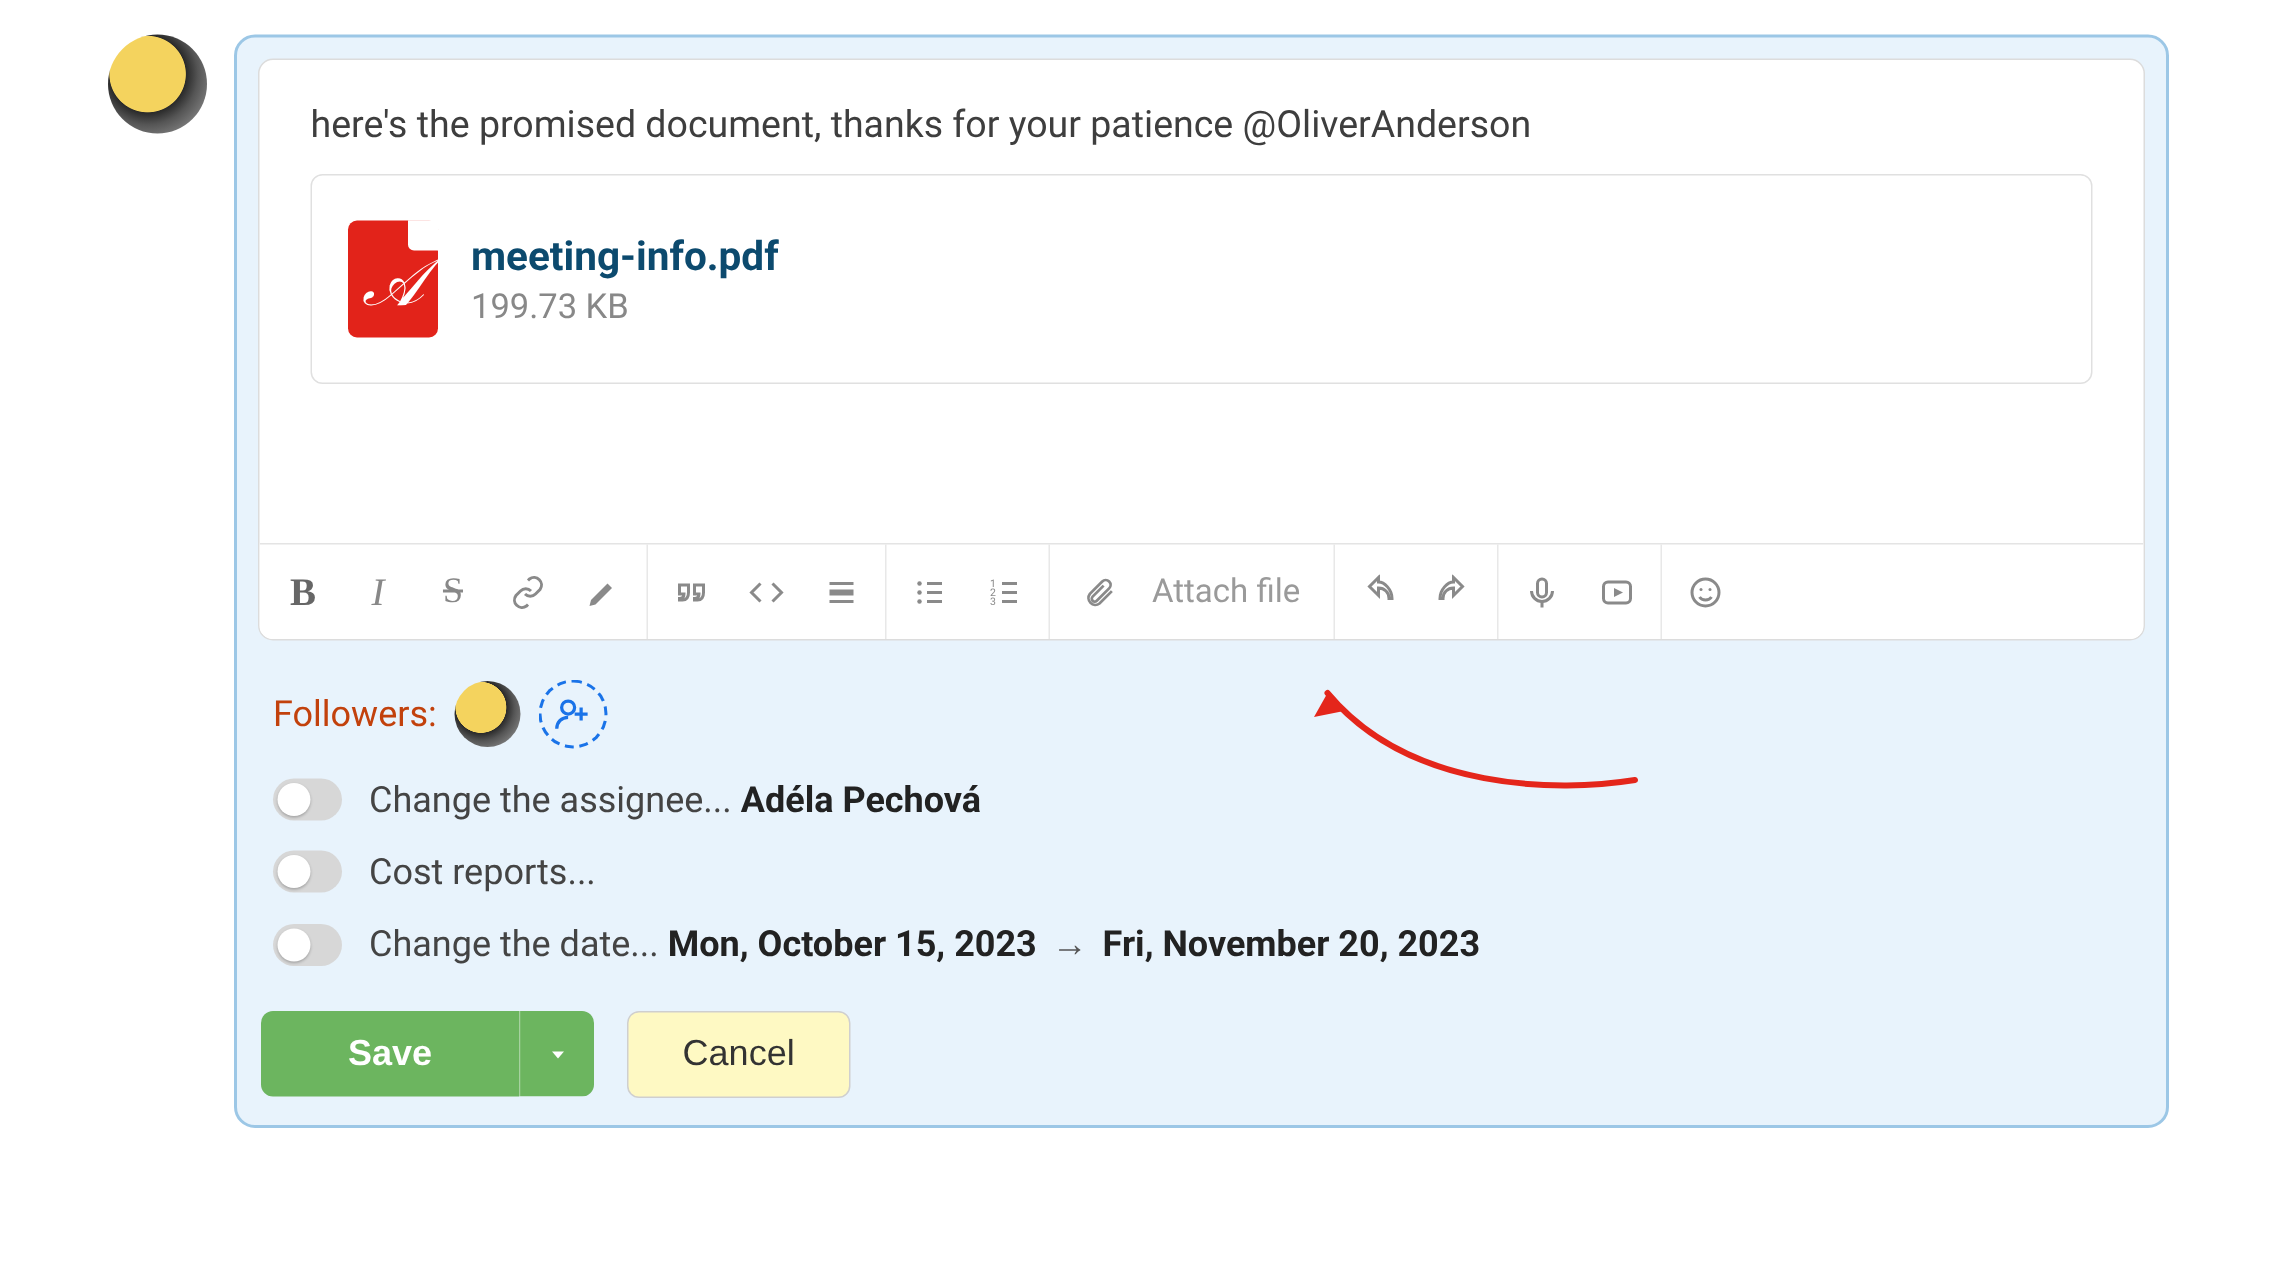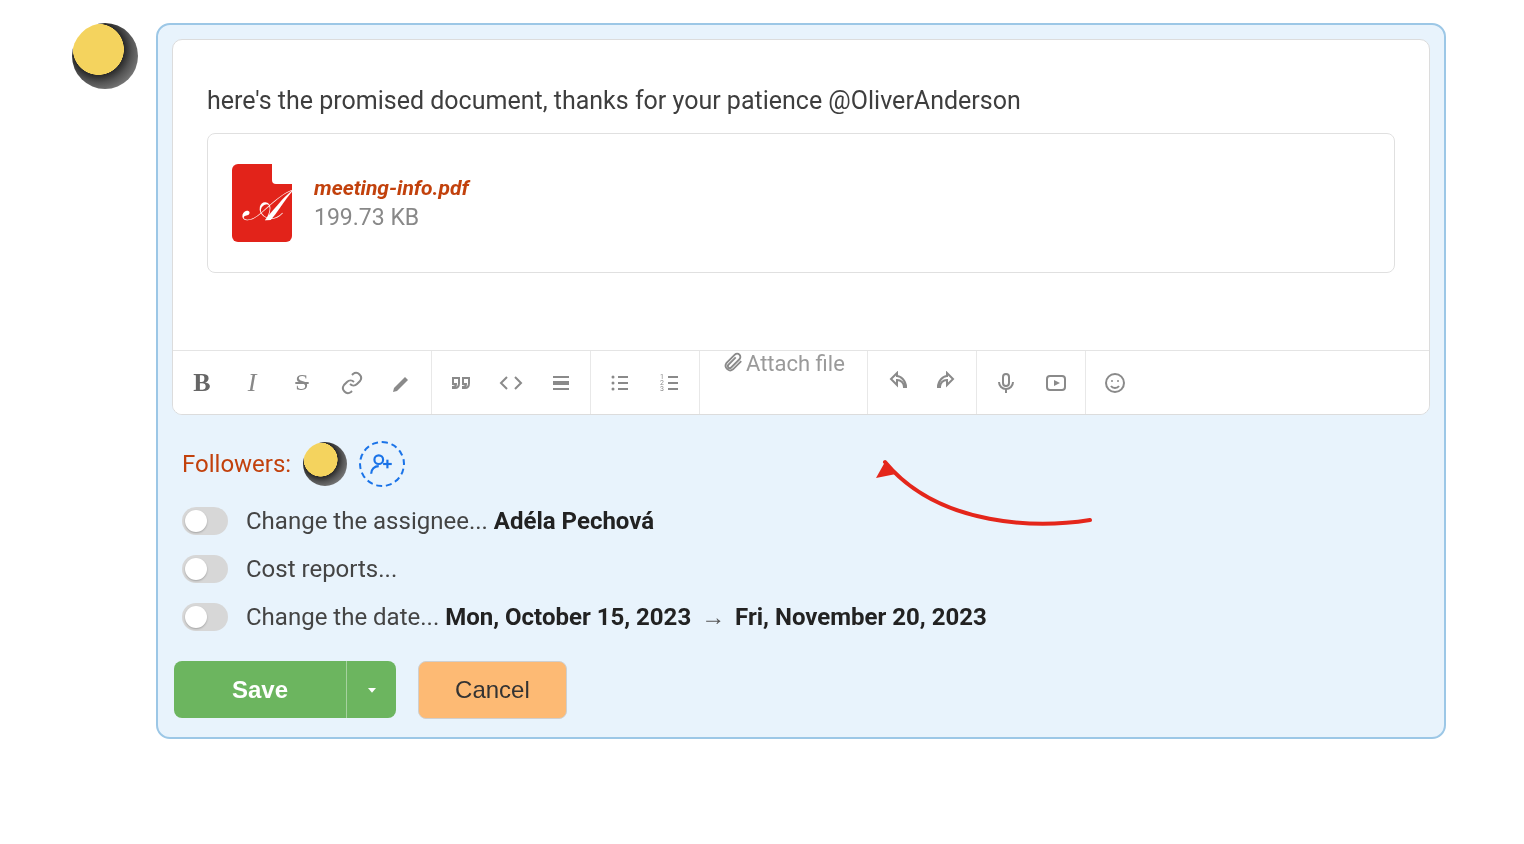--- a/index.html
+++ b/index.html
@@ -33,22 +33,23 @@
     background: #e8f3fc;
     padding: 14px;
   }
   .editor-card {
     background: #fff;
     border: 1px solid #dcdcdc;
     border-radius: 10px;
     overflow: hidden;
   }
   .editor-body {
-    padding: 46px 34px 60px 34px;
+    padding: 17px 34px 60px 34px;
     min-height: 310px;
+    margin-top: 12px;
   }
   .message-text {
     font-size: 25px;
     color: #3e3e3e;
     margin-bottom: 18px;
   }
   .attachment {
     border: 1px solid #e0e0e0;
     border-radius: 8px;
     padding: 24px 24px;
@@ -86,24 +87,23 @@
     position: absolute;
     left: 50%; top: 54%;
     transform: translate(-50%, -50%);
     color: #fff;
     font-family: "Brush Script MT", cursive;
     font-size: 44px;
     font-style: italic;
     line-height: 1;
   }
   .att-name {
-    font-size: 21px;
+    font-size: 27px;
     font-weight: 700;
-    color: #c2410c;
-    font-style: italic;
+    color: #0c4a6e;
   }
   .att-size {
     font-size: 23px;
     color: #888;
     margin-top: 4px;
   }
   .toolbar {
     display: flex;
     border-top: 1px solid #e4e4e4;
     background: #fff;
@@ -125,21 +125,22 @@
     color: #888;
     cursor: pointer;
     font-size: 22px;
   }
   .tb-btn svg { width: 24px; height: 24px; fill: none; stroke: #8a8a8a; stroke-width: 2; }
   .tb-btn.bold-btn { font-weight: 800; font-family: Georgia, serif; color: #666; font-size: 26px; }
   .tb-btn.italic-btn { font-style: italic; font-family: Georgia, serif; color: #888; font-size: 26px; }
   .tb-btn.strike-btn { text-decoration: line-through; font-family: Georgia, serif; color: #888; font-size: 24px; }
   .tb-attach {
     display: flex;
-    gap: 2px;
+    align-items: center;
+    gap: 24px;
     padding: 0 22px;
     color: #9a9a9a;
     font-size: 22px;
     cursor: pointer;
     border-right: 1px solid #e8e8e8;
   }
   .followers-row {
     display: flex;
     align-items: center;
     gap: 12px;
@@ -218,21 +219,21 @@
     border: none;
     border-left: 1px solid rgba(255,255,255,.4);
     border-radius: 0 8px 8px 0;
     width: 50px;
     color: #fff;
     font-size: 16px;
     cursor: pointer;
     display:flex;align-items:center;justify-content:center;
   }
   .cancel-btn {
-    background: #fdba74;
+    background: #fef9c3;
     border: 1px solid #cfcfcf;
     border-radius: 8px;
     font-size: 24px;
     color: #333;
     padding: 0 36px;
     height: 58px;
     cursor: pointer;
   }
   .annot-arrow {
     position: absolute;

